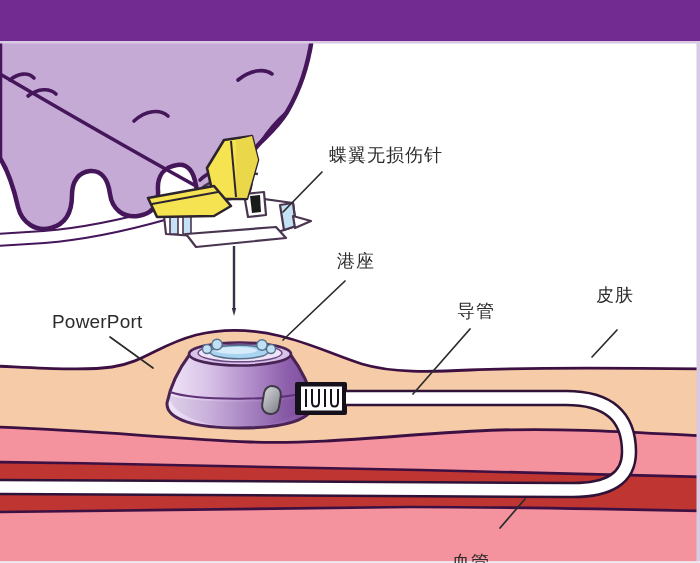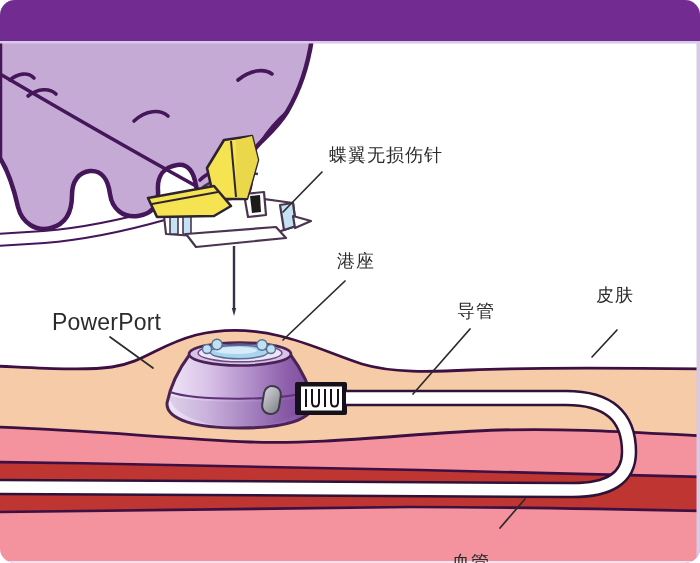--- a/index.html
+++ b/index.html
@@ -1,27 +1,26 @@
 <!DOCTYPE html>
 <html><head>
 <meta charset="utf-8">
 <style>
   html,body{margin:0;padding:0;background:#fff;}
   #stage{
     position:relative;width:700px;height:563px;overflow:hidden;
     font-family:"Liberation Sans","DejaVu Sans",sans-serif;
     background:#8b5cf6;
-    border-radius:15px;
   }
   #art{position:absolute;left:0;top:0;}
   .lbl{
     position:absolute;color:#2b2b2b;font-size:18px;line-height:22px;
     letter-spacing:1px;white-space:nowrap;user-select:none;
   }
-  .lbl.latin{letter-spacing:0.2px;font-size:23px;}
+  .lbl.latin{letter-spacing:0.2px;font-size:19px;}
 </style>
 </head>
 <body>
 
 <div id="stage">
 
 <svg id="art" width="700" height="563" viewBox="0 0 700 563" xmlns="http://www.w3.org/2000/svg">
   <defs>
     <linearGradient id="domeGrad" x1="0" y1="0" x2="1" y2="0">
       <stop offset="0" stop-color="#F1E7F8"></stop>

